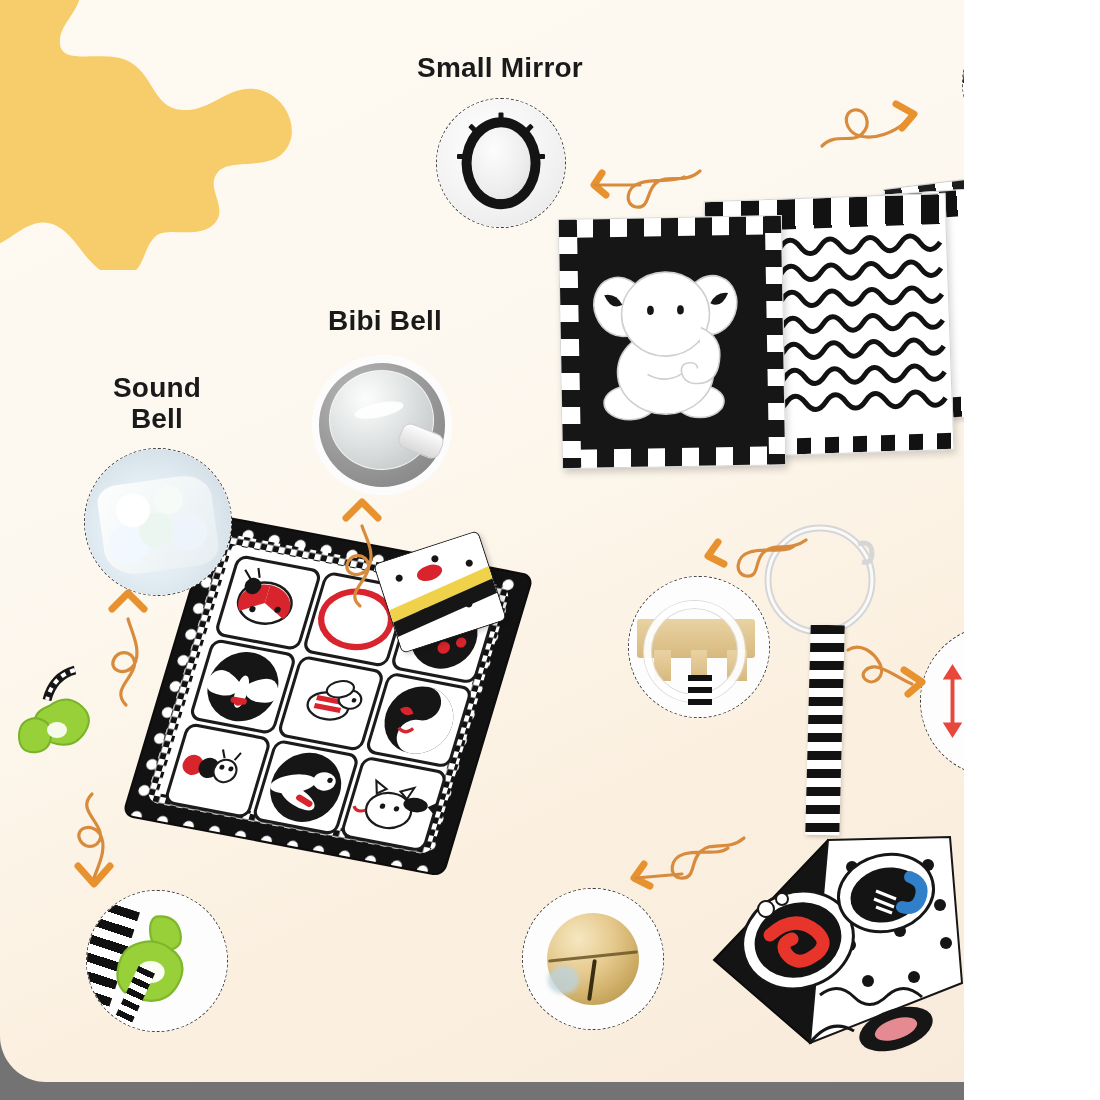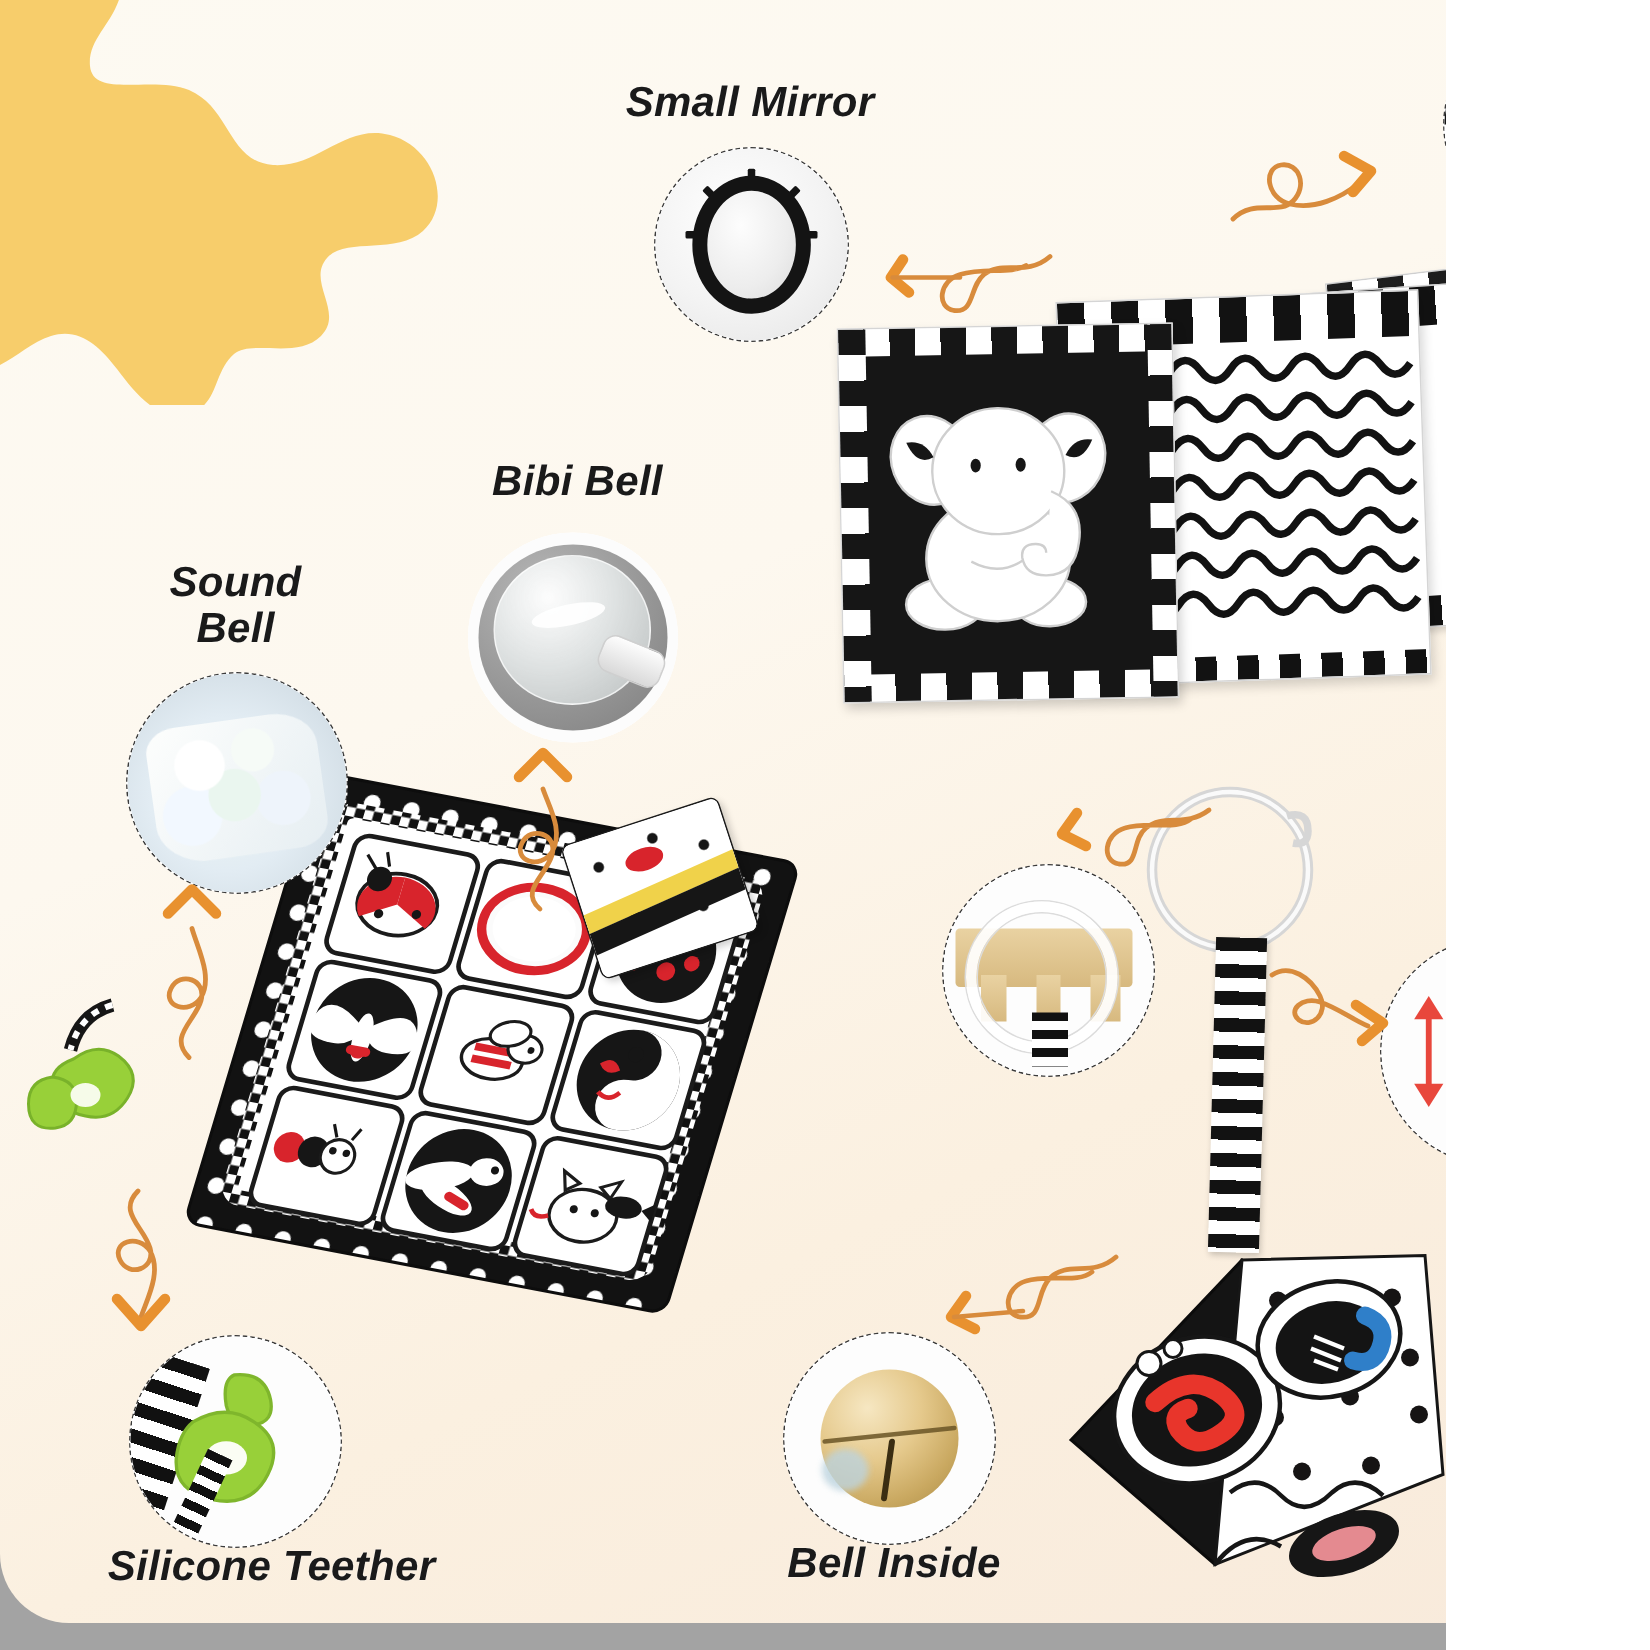--- a/index.html
+++ b/index.html
@@ -1,19 +1,19 @@
 <!DOCTYPE html>
 <html><head>
 <meta charset="utf-8">
 <style>
   html,body{margin:0;padding:0;background:#ffffff;}
   body{width:1100px;height:1100px;overflow:hidden;
        font-family:"Liberation Sans","DejaVu Sans",sans-serif;}
 
-  #stage{position:relative;width:964px;height:1100px;background:#a3a3a3;overflow:hidden;font-style:italic;}
+  #stage{position:relative;width:964px;height:1100px;background:#737373;overflow:hidden;}
 
   
   .panel{position:absolute;left:0;top:0;width:1100px;height:1082px;
          border-radius:46px;
          background:linear-gradient(155deg,#fdfaf2 0%,#fdf8ef 38%,#fbf0e0 68%,#f8eadb 100%);}
 
   
   .blob{position:absolute;left:-70px;top:-60px;width:400px;height:330px;}
 
   
@@ -506,38 +506,36 @@
           <path d="M48,6 q22,-2 26,18 q3,16 -12,18 q-16,2 -20,-14 q-3,-18 6,-22Z"></path>
           <path d="M18,40 q24,-14 44,0 q22,14 10,38 q-12,24 -40,18 q-28,-6 -26,-30 q2,-18 12,-26Z"></path>
         </g>
         <ellipse cx="42" cy="66" rx="15" ry="12" fill="#fbfdf4"></ellipse>
       </svg>
       <div style="position:absolute;left:28%;top:54%;width:18px;height:56px;
            background:repeating-linear-gradient(to bottom,#111 0 6px,#fff 6px 12px);
            transform:rotate(25deg);"></div>
     </div>
   </div>
-  <div class="lbl" style="left:36px;top:1028px;width:290px;font-size:28px;">Silicone Teether</div>
   <div class="arrow" style="left:54px;top:790px;">
     <svg width="80" height="110" viewBox="0 0 80 110">
       <path d="M38,4 C24,18 42,28 46,42 C50,56 32,62 26,50 C20,38 38,32 46,44 C54,58 44,76 40,88" fill="none" stroke="#d88b3c" stroke-width="3.2" stroke-linecap="round"></path>
       <path d="M24,76 L40,94 L56,76" fill="none" stroke="#e8912f" stroke-width="7" stroke-linecap="round" stroke-linejoin="round"></path>
     </svg>
   </div>
 
   <div class="callout" style="left:522px;top:888px;">
     <div class="circ" style="width:140px;height:140px;">
       <div class="bi"></div>
       <div class="bi-ball"></div>
       <div class="bi-blue"></div>
       <div class="bi-seam"></div>
       <div class="bi-slot"></div>
     </div>
   </div>
-  <div class="lbl" style="left:486px;top:1026px;width:220px;font-size:28px;">Bell Inside</div>
   <div class="arrow" style="left:630px;top:830px;">
     <svg width="120" height="80" viewBox="0 0 120 80">
       <path d="M114,8 C98,22 82,10 70,22 C60,32 66,50 50,48 C38,46 40,28 54,24 C70,19 88,26 98,18" fill="none" stroke="#d88b3c" stroke-width="3.2" stroke-linecap="round"></path>
       <path d="M14,34 L4,48 L20,56" fill="none" stroke="#e8912f" stroke-width="7" stroke-linecap="round" stroke-linejoin="round"></path>
       <path d="M6,48 L52,44" stroke="#d88b3c" stroke-width="3" stroke-linecap="round"></path>
     </svg>
   </div>
 
   <div class="callout" style="left:628px;top:576px;">
     <div class="circ" style="width:140px;height:140px;">

